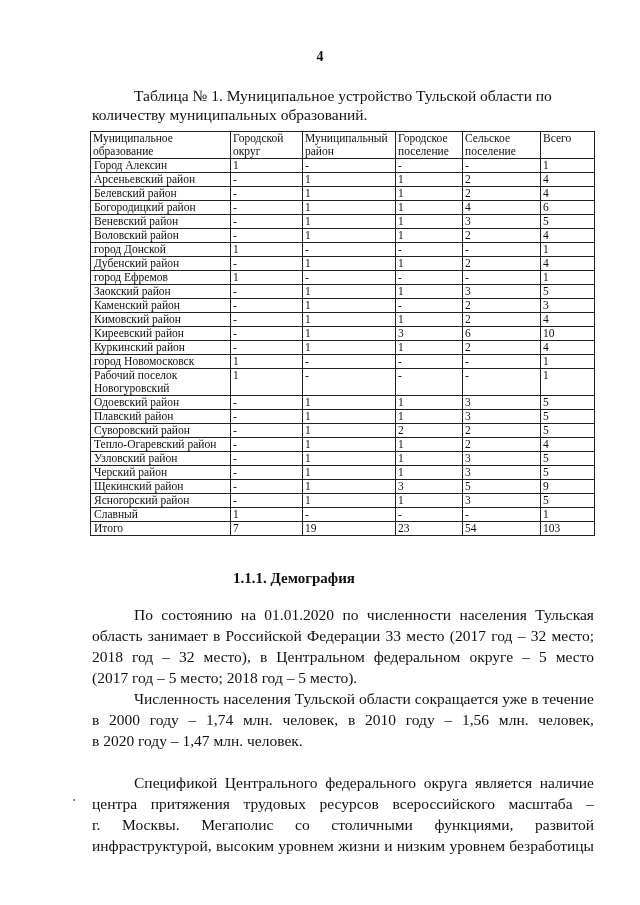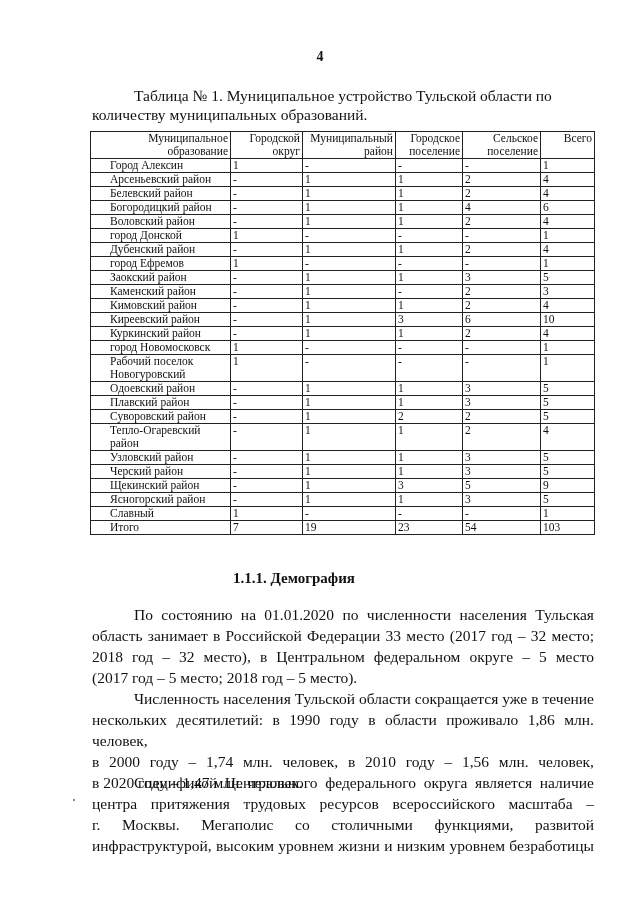--- a/index.html
+++ b/index.html
@@ -17,23 +17,23 @@
     }
     .caption .indent { display: inline-block; width: 42px; }
     table.mo-table {
       position: absolute; top: 131px; left: 90px;
       border-collapse: collapse; table-layout: fixed; width: 504px;
       font-size: 11.5px; line-height: 13px;
     }
     .mo-table th, .mo-table td {
       border: 1px solid #222; padding: 0 2px; vertical-align: top;
     }
-    .mo-table th { font-weight: normal; text-align: right; height: 26px; }
+    .mo-table th { font-weight: normal; text-align: left; height: 26px; }
     .mo-table td { height: 13px; text-align: left; }
-    .mo-table td.name { padding-left: 19px; }
+    .mo-table td.name { padding-left: 3px; }
     .section-title {
       position: absolute; top: 570px; left: 0; width: 588px; text-align: center;
       font-size: 15px; font-weight: bold;
     }
     .para {
       position: absolute; left: 92px; width: 502px;
       font-size: 15.5px; line-height: 21px; text-align: justify;
     }
     .para .indent { display: inline-block; width: 42px; }
     .para .line { display: block; text-align: justify; text-align-last: justify; }
@@ -96,20 +96,28 @@
       </tr>
       <tr>
         <td class="name">Богородицкий район</td>
         <td>-</td>
         <td>1</td>
         <td>1</td>
         <td>4</td>
         <td>6</td>
       </tr>
       <tr>
+        <td class="name">Веневский район</td>
+        <td>-</td>
+        <td>1</td>
+        <td>1</td>
+        <td>3</td>
+        <td>5</td>
+      </tr>
+      <tr>
         <td class="name">Воловский район</td>
         <td>-</td>
         <td>1</td>
         <td>1</td>
         <td>2</td>
         <td>4</td>
       </tr>
       <tr>
         <td class="name">город Донской</td>
         <td>1</td>
@@ -276,21 +284,20 @@
 <div class="section-title">1.1.1. Демография</div>
 
 <div class="para" id="p1" style="top:604px;">
     <span class="line"><span class="indent"></span><span>По состоянию на 01.01.2020 по численности населения Тульская</span></span>
     <span class="line">область занимает в Российской Федерации 33 место (2017 год – 32 место;</span>
     <span class="line">2018 год – 32 место), в Центральном федеральном округе – 5 место</span>
     <span class="line last">(2017 год – 5 место; 2018 год – 5 место).</span>
   </div>
 <div class="para" id="p2" style="top:688px;">
     <span class="line"><span class="indent"></span><span>Численность населения Тульской области сокращается уже в течение</span></span>
-    <span class="line">нескольких десятилетий: в 1990 году в области проживало 1,86 млн. человек,</span>
     <span class="line">в 2000 году – 1,74 млн. человек, в 2010 году – 1,56 млн. человек,</span>
     <span class="line last">в 2020 году – 1,47 млн. человек.</span>
   </div>
 <div class="para" id="p3" style="top:772px;">
     <span class="line"><span class="indent"></span><span>Спецификой Центрального федерального округа является наличие</span></span>
     <span class="line">центра притяжения трудовых ресурсов всероссийского масштаба –</span>
     <span class="line">г. Москвы. Мегаполис со столичными функциями, развитой</span>
     <span class="line">инфраструктурой, высоким уровнем жизни и низким уровнем безработицы</span>
   </div>
 

